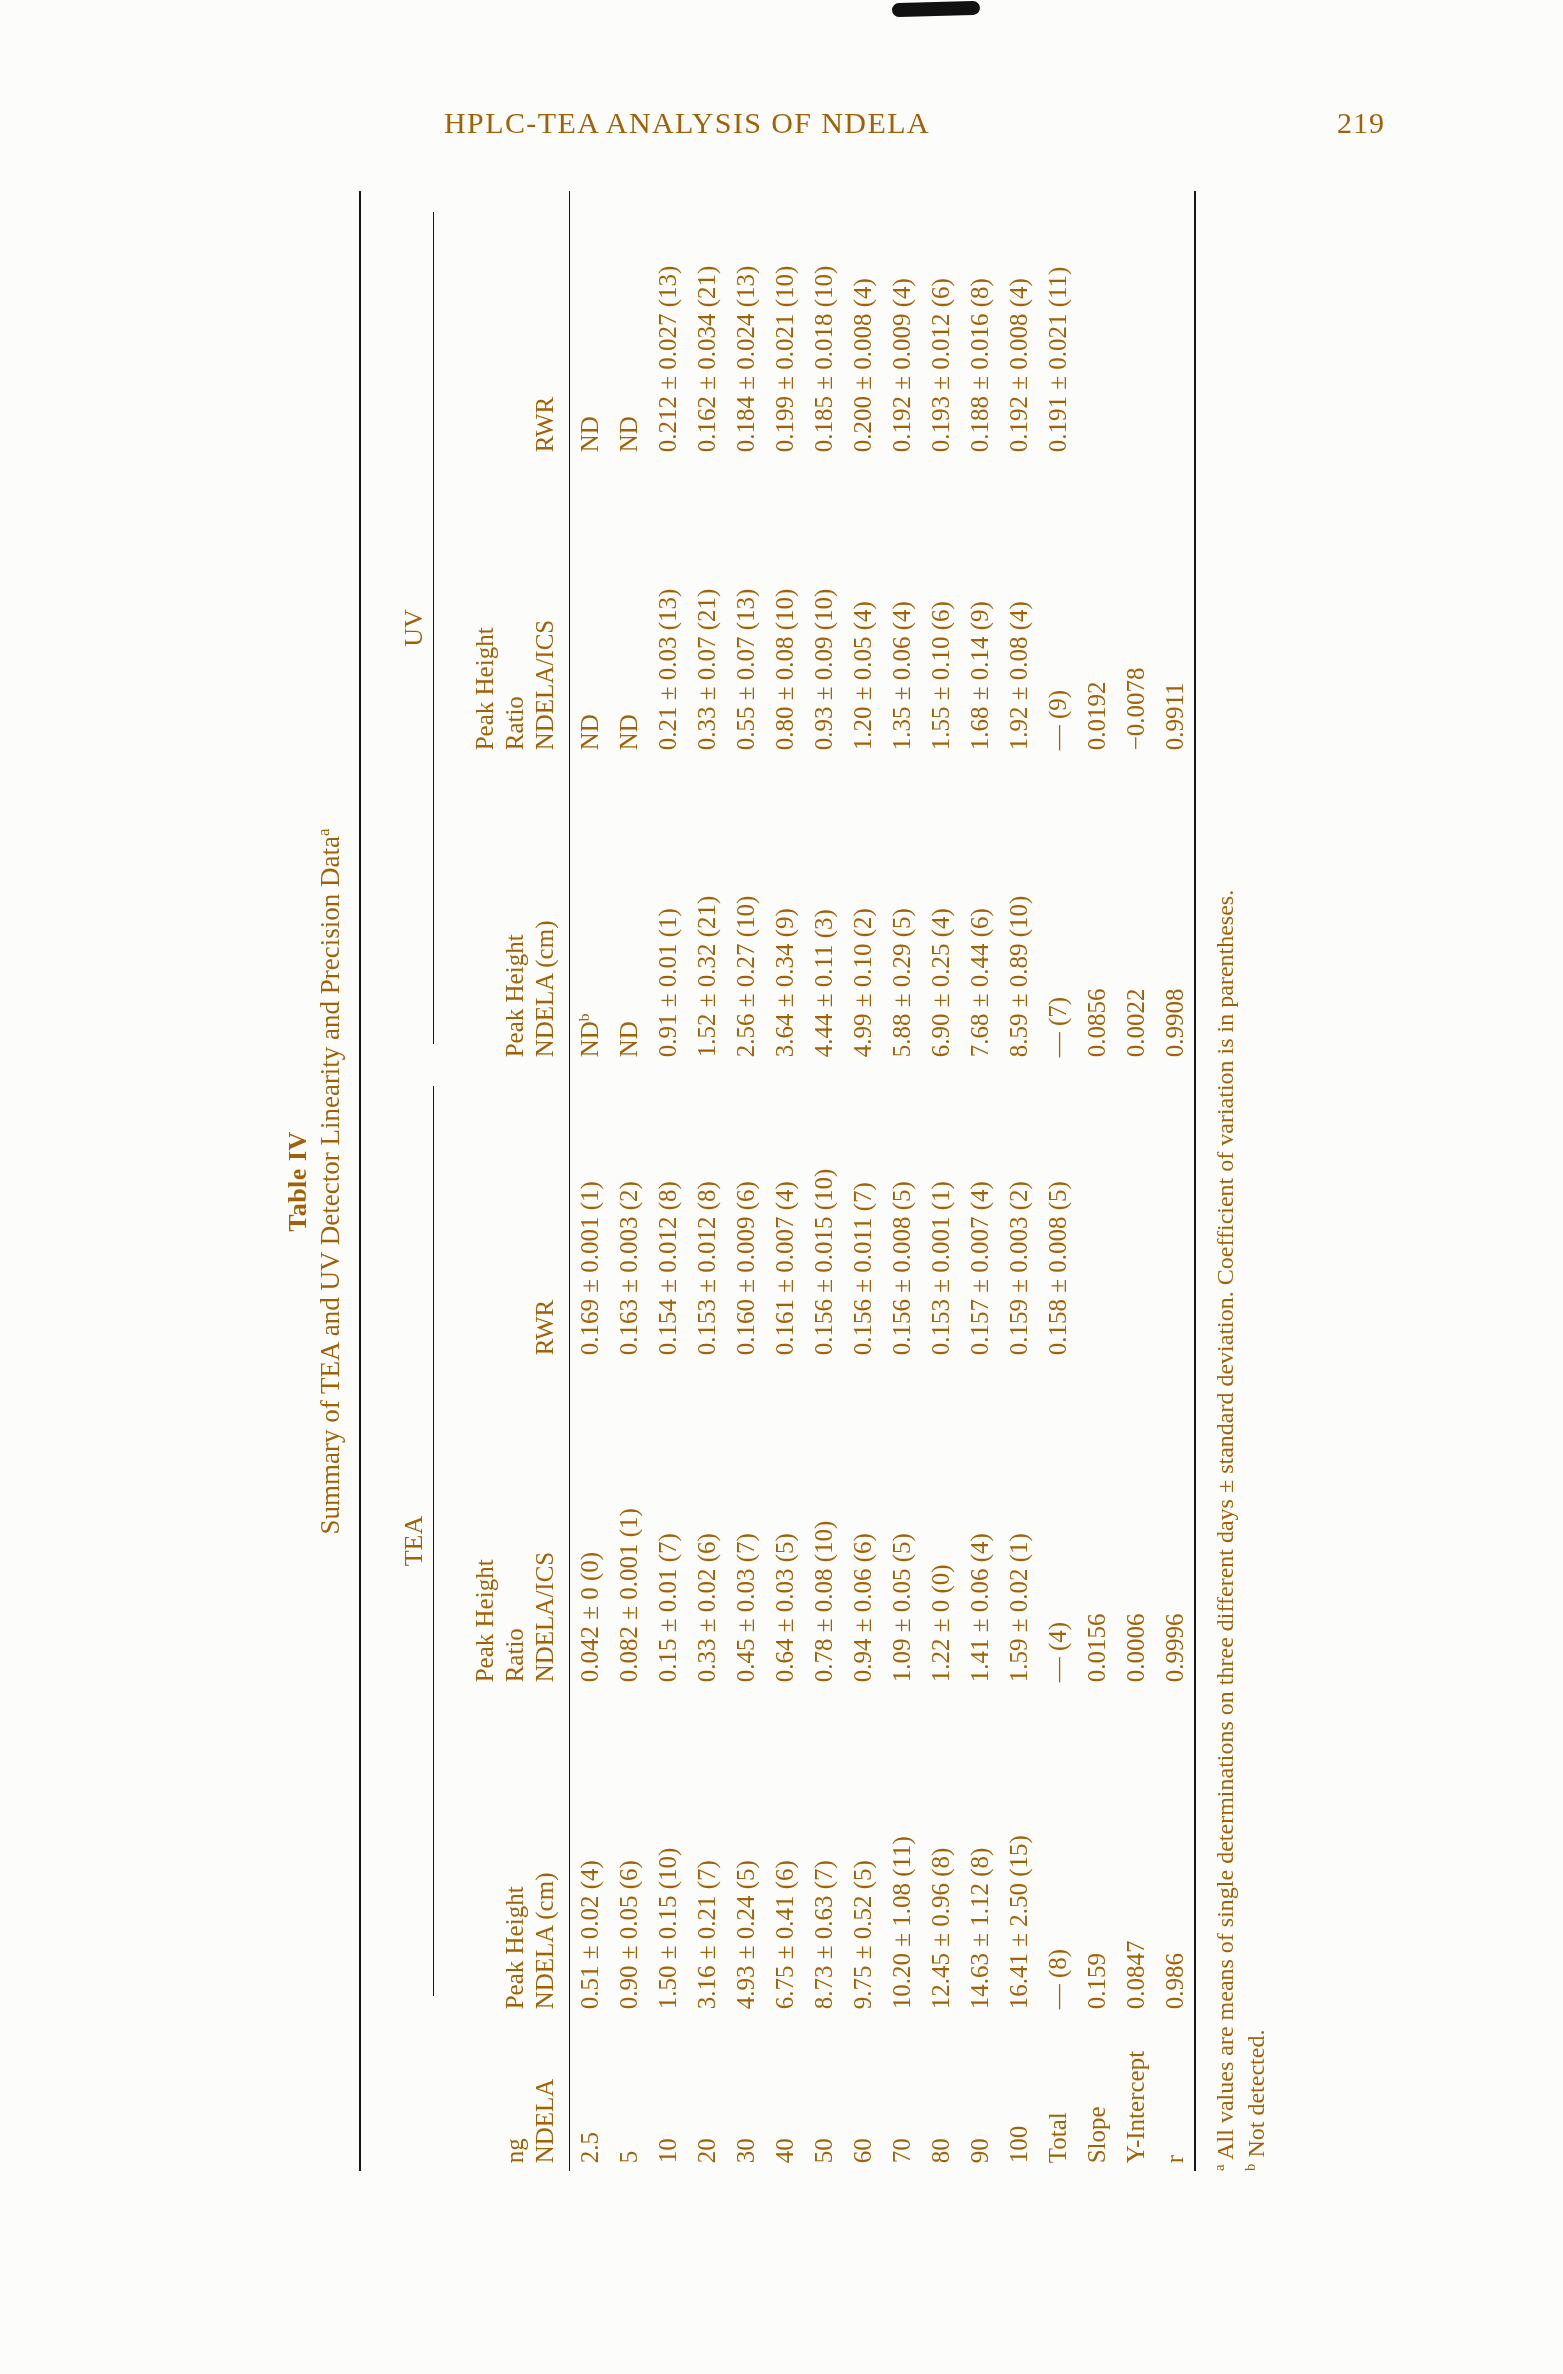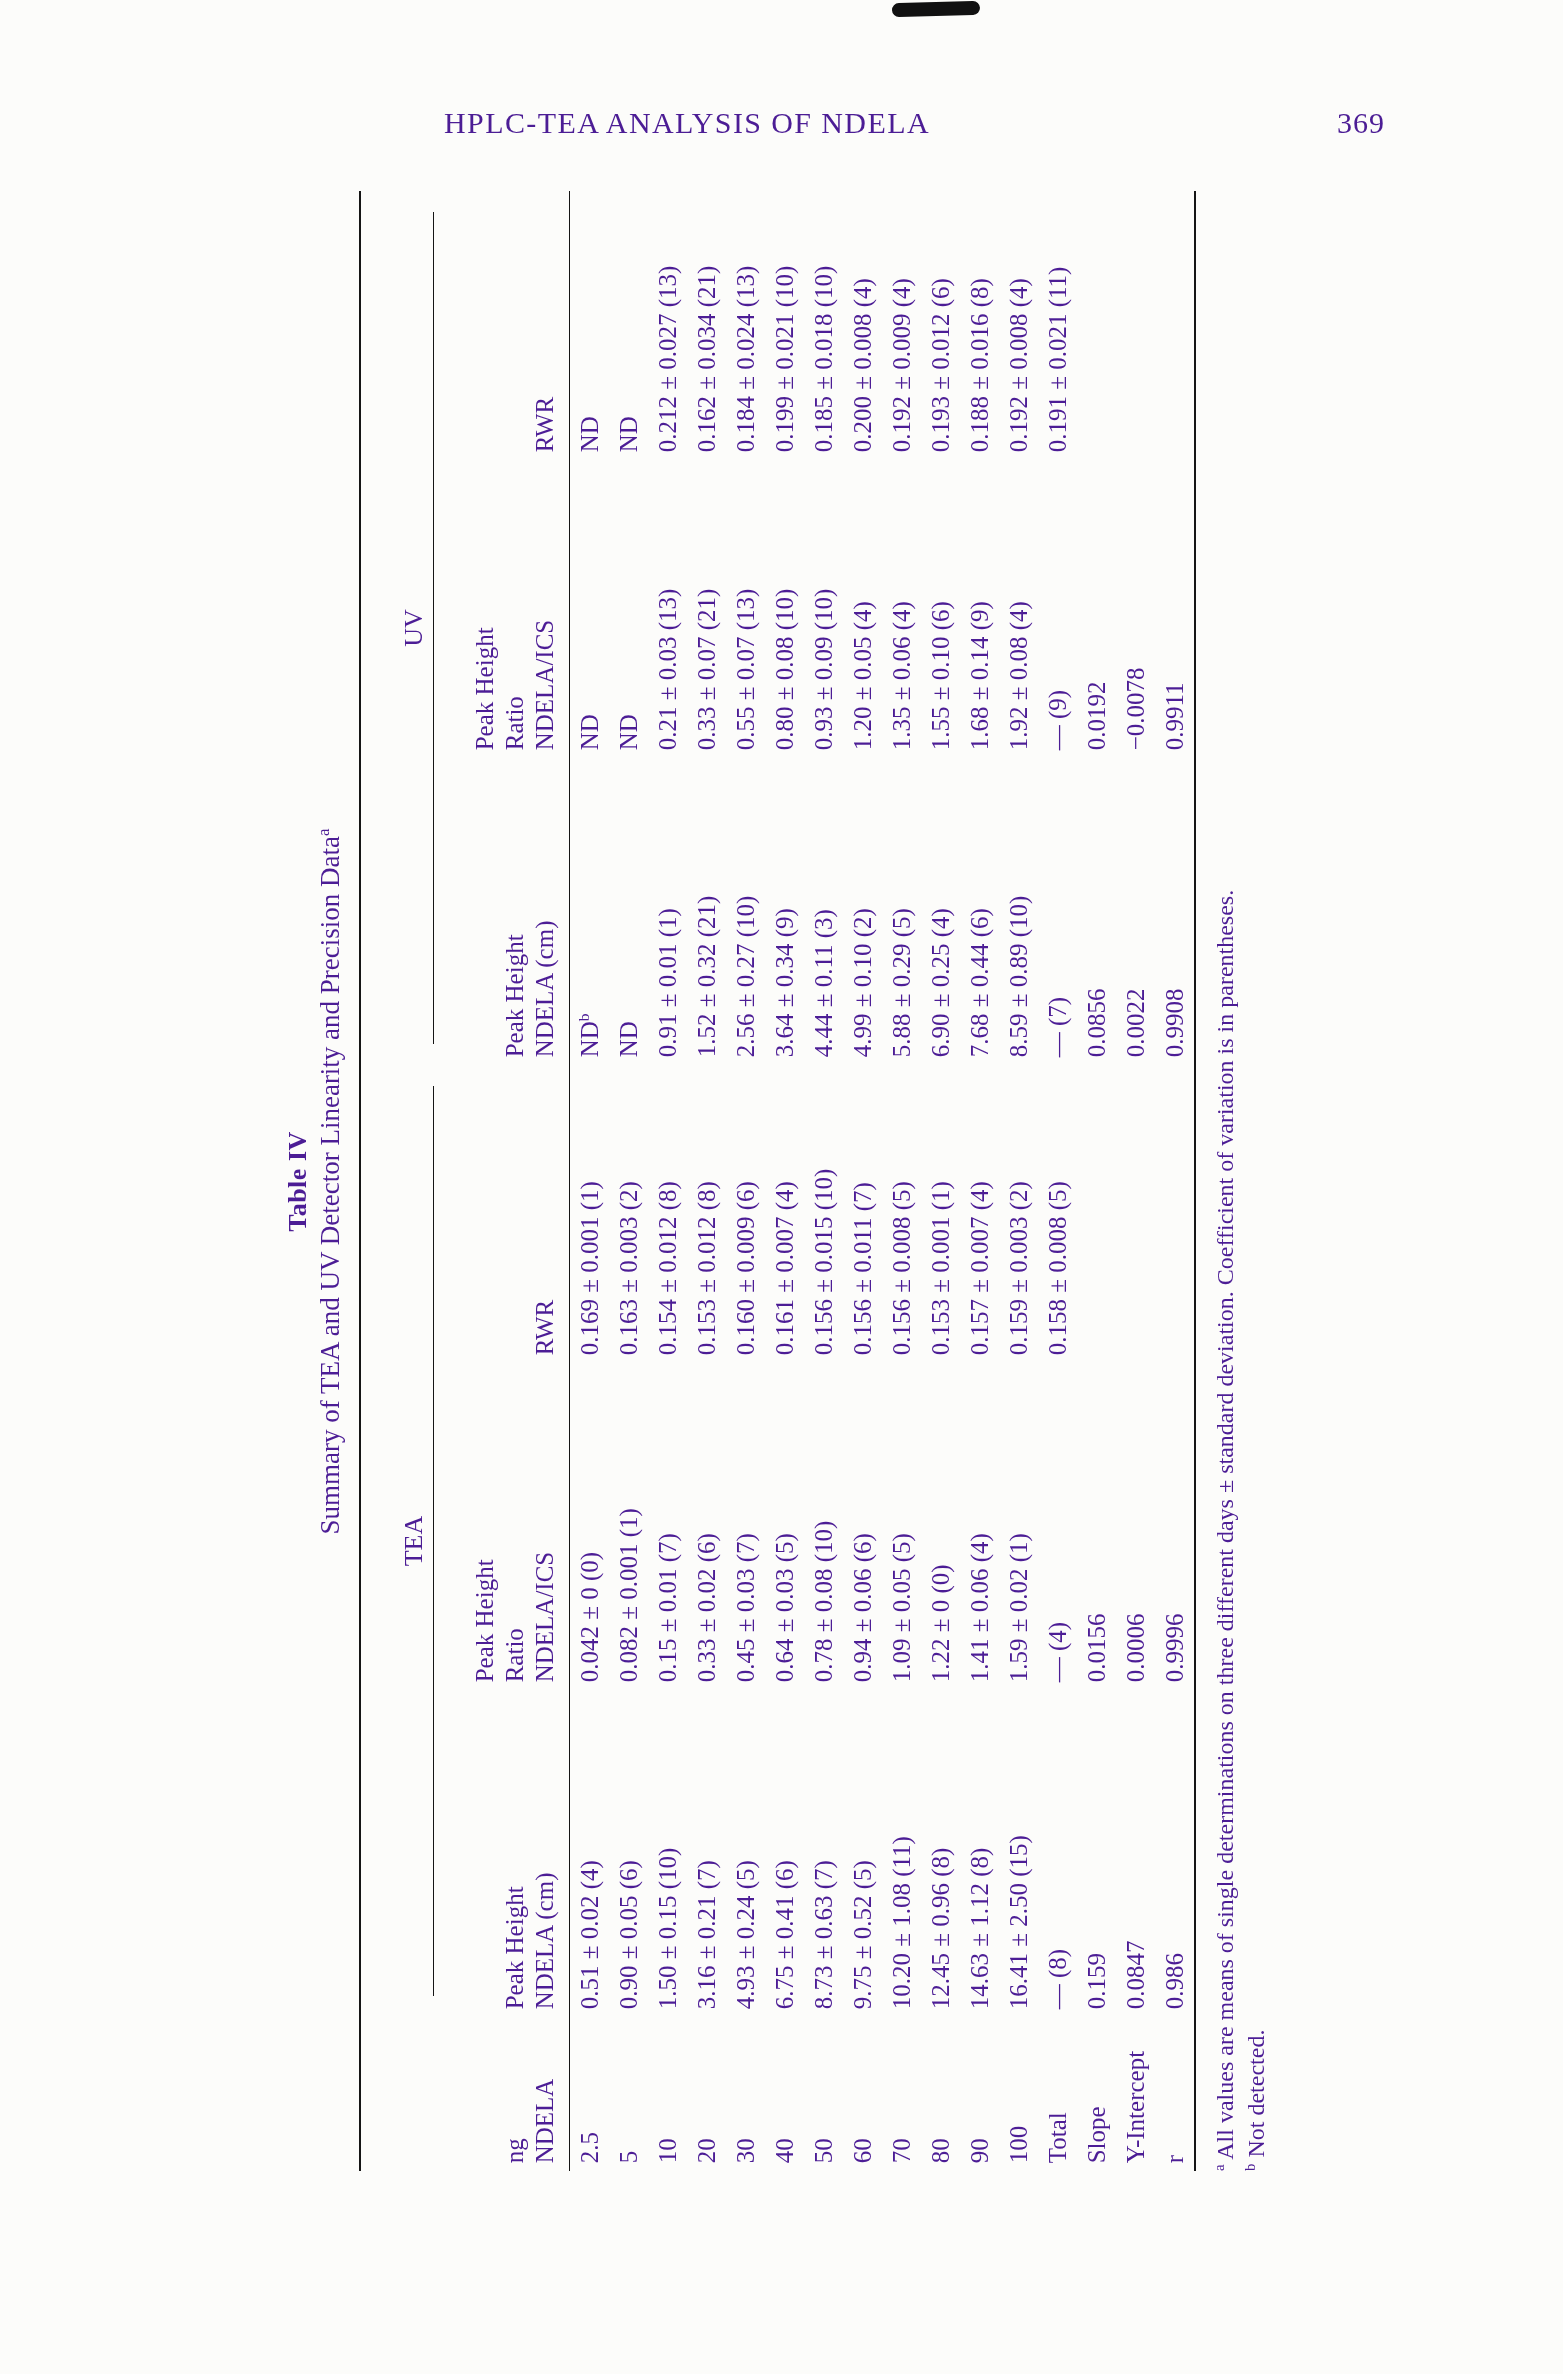--- a/index.html
+++ b/index.html
@@ -3,21 +3,21 @@
 <meta charset="utf-8">
 <title>Scanned journal page</title>
 <style>
   html,body { margin:0; padding:0; background:#777; }
   .page {
     position: relative;
     width: 1563px;
     height: 2375px;
     margin: 0 auto;
     background: #fcfcfa;
-    color: #4c1d95;
+    color: #a16207;
     font-family: "Liberation Serif", "DejaVu Serif", serif;
     overflow: hidden;
   }
 
   
   .running-head-row { position: absolute; top: 106px; left: 0; width: 100%; height: 38px; }
   .running-head {
     position: absolute; left: 0; top: 0; width: 1374px;
     text-align: center; font-size: 30px; letter-spacing: 1.4px;
   }
@@ -84,21 +84,21 @@
 
   sup { font-size: 0.62em; vertical-align: super; line-height: 0; }
 </style>
 </head>
 <body>
 
 <div class="page">
 
   <header class="running-head-row">
     <div class="running-head">HPLC-TEA ANALYSIS OF NDELA</div>
-    <div class="page-number">369</div>
+    <div class="page-number">219</div>
   </header>
 
   <div class="scan-artifact"></div>
 
   <div class="rotator">
 
     <div class="titleblock">
       <div class="table-label">Table IV</div>
       <div class="table-title">Summary of TEA and UV Detector Linearity and Precision Data<sup>a</sup></div>
     </div>

